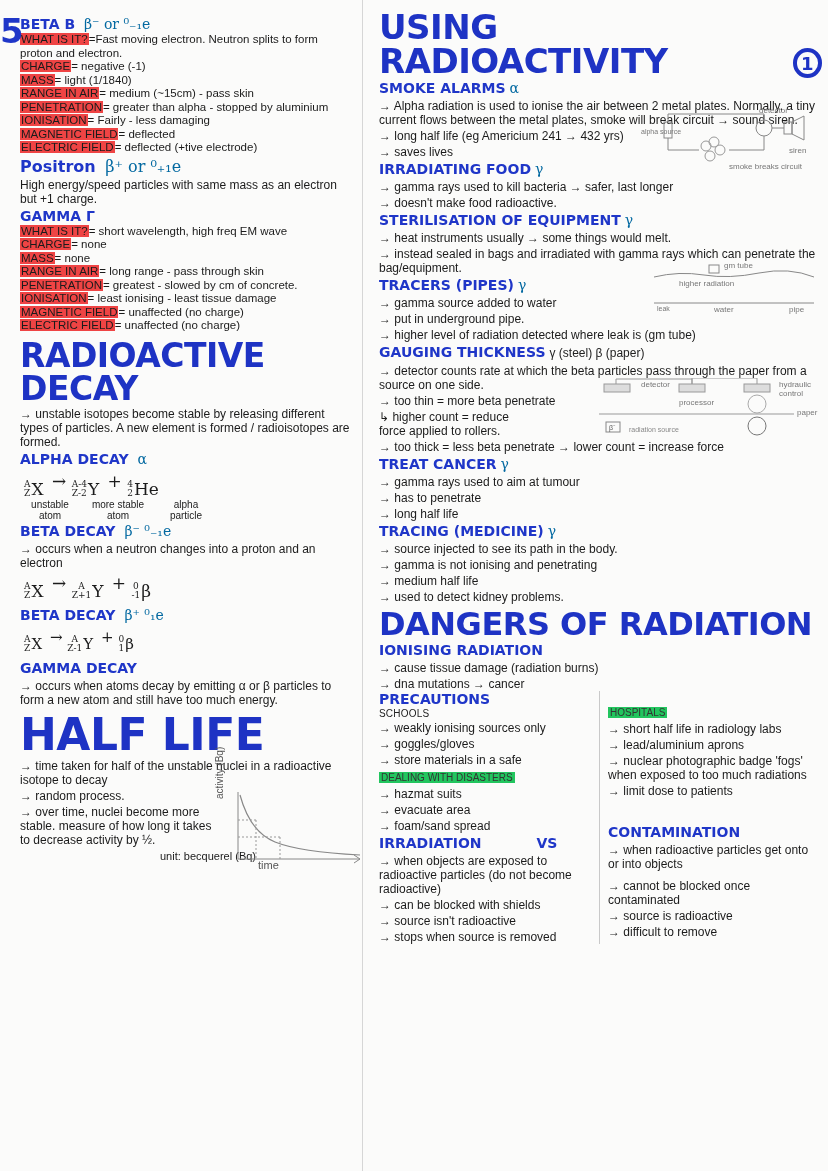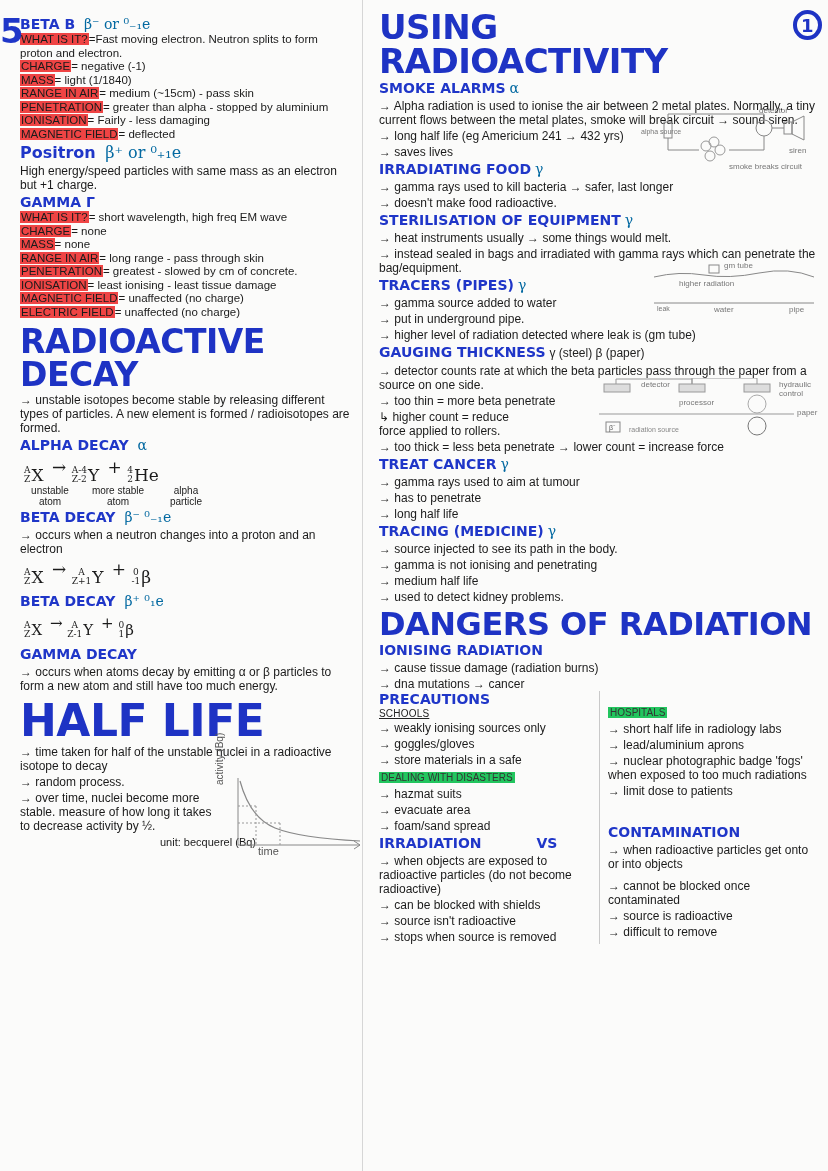--- a/index.html
+++ b/index.html
@@ -9,21 +9,21 @@
   .col { position: absolute; top: 0; bottom: 0; }
   .left { left: 0; width: 356px; padding: 14px 4px 0 20px; }
   .right { left: 362px; width: 466px; padding: 10px 6px 0 16px; border-left: 1px solid #d6d6d6; }
   .edge-mark { position: absolute; left: 0; top: 14px; font-family: "DejaVu Sans", sans-serif; font-weight: 900; font-size: 34px; color: #1f36c8; line-height: 1; }
   .big { font-family: "DejaVu Sans", sans-serif; font-weight: 900; color: #1e33c4; letter-spacing: -0.5px; line-height: 1; }
   .h2 { font-family: "DejaVu Sans", sans-serif; font-weight: 700; color: #1f36c8; font-size: 14px; line-height: 17px; text-transform: uppercase; }
   .h2 .sym { font-family: "DejaVu Serif", serif; font-weight: 400; text-transform: none; color: #0369a1; margin-left: 4px; }
   .h2 .note { font-family: "Liberation Sans", sans-serif; font-weight: 400; color: #222; text-transform: none; font-size: 12px; margin-left: 4px; }
   .line { font-size: 11.5px; line-height: 13.5px; color: #1b1b1b; }
   .kv .k { text-transform: uppercase; background: #ef4444; padding: 0 1px; }
-  .small-cap { font-size: 10px; text-transform: uppercase; letter-spacing: 0.2px; color: #222; text-decoration: underline; }
+  .small-cap { font-size: 10px; text-transform: uppercase; letter-spacing: 0.2px; color: #222; }
   .para { font-size: 12px; line-height: 14px; margin-top: 2px; }
   .eq { font-family: "DejaVu Serif", serif; font-size: 17px; line-height: 20px; margin: 3px 0 0 4px; white-space: nowrap; }
   .nuc { display: inline-flex; align-items: center; margin-right: 3px; }
   .nuc .stack { display: inline-flex; flex-direction: column; font-size: 9px; line-height: 9px; text-align: center; margin-right: 1px; }
   .labels3 { display: flex; gap: 12px; font-size: 10px; line-height: 11px; margin-left: 2px; color: #222; }
   .labels3 span { width: 56px; text-align: center; }
   .sec { margin-top: 2px; }
   .svgbox { position: absolute; }
   .twocol { display: flex; gap: 0; }
   .twocol > div { flex: 1; }
@@ -44,20 +44,21 @@
         <span class="sym">β⁻ or ⁰₋₁e</span>
       </div>
       <div>
         <div class="line kv"><span class="k">WHAT IS IT?</span><span>=Fast moving electron. Neutron splits to form proton and electron.</span></div>
         <div class="line kv"><span class="k">CHARGE</span><span>= negative (-1)</span></div>
         <div class="line kv"><span class="k">MASS</span><span>= light (1/1840)</span></div>
         <div class="line kv"><span class="k">RANGE IN AIR</span><span>= medium (~15cm) - pass skin</span></div>
         <div class="line kv"><span class="k">PENETRATION</span><span>= greater than alpha - stopped by aluminium</span></div>
         <div class="line kv"><span class="k">IONISATION</span><span>= Fairly - less damaging</span></div>
         <div class="line kv"><span class="k">MAGNETIC FIELD</span><span>= deflected</span></div>
+        <div class="line kv"><span class="k">ELECTRIC FIELD</span><span>= deflected (+tive electrode)</span></div>
       </div>
     </div>
 
     <div class="sec">
       <div class="h2" style="text-transform:none;font-size:16px;line-height:19px;">
         <span>Positron</span>
         <span class="sym">β⁺ or ⁰₊₁e</span>
       </div>
       <div class="para">High energy/speed particles with same mass as an electron but +1 charge.</div>
     </div>
@@ -200,21 +201,21 @@
         <line x1="36" y1="33" x2="36" y2="72" stroke="#999" stroke-dasharray="2,2"></line>
         <line x1="18" y1="50" x2="60" y2="50" stroke="#999" stroke-dasharray="2,2"></line>
         <line x1="60" y1="50" x2="60" y2="72" stroke="#999" stroke-dasharray="2,2"></line>
       </svg>
       <div style="position:absolute;left:194px;top:40px;transform:rotate(-90deg);transform-origin:left top;font-size:10px;color:#555;white-space:nowrap;">activity (Bq)</div>
       <div style="position:absolute;left:238px;top:100px;font-size:11px;color:#555;">time</div>
     </div>
   </div>
 
   <div class="col right">
-    <div style="display:flex;align-items:flex-start;">
+    <div style="display:flex;align-items:flex-end;">
       <div class="big" style="font-size:34px;">USING RADIOACTIVITY</div>
       <div style="margin-left:8px;width:30px;height:30px;border:4px solid #1e33c4;border-radius:50%;display:flex;align-items:center;justify-content:center;font-family:'DejaVu Sans',sans-serif;font-weight:900;font-size:18px;color:#1e33c4;">1</div>
     </div>
 
     <div class="sec" style="position:relative;">
       <div class="h2"><span>SMOKE ALARMS</span><span class="sym">α</span></div>
       <div class="para" style="width:440px;">→ Alpha radiation is used to ionise the air between 2 metal plates. Normally, a tiny current flows between the metal plates, smoke will break circuit → sound siren.</div>
       <div class="para">→ long half life (eg Americium 241 → 432 yrs)</div>
       <div class="para">→ saves lives</div>
       <svg class="svgbox" style="left:265px;top:30px;" width="175" height="62" viewBox="0 0 175 62">

